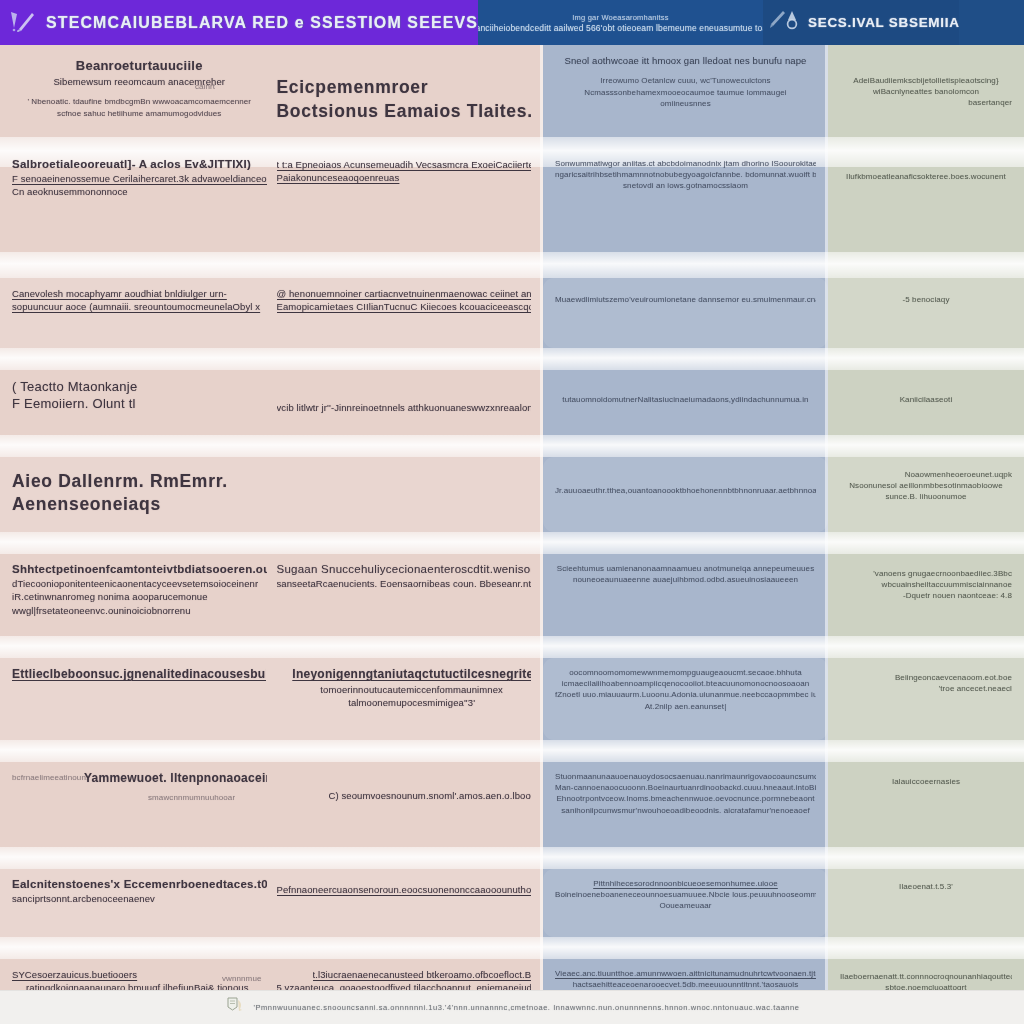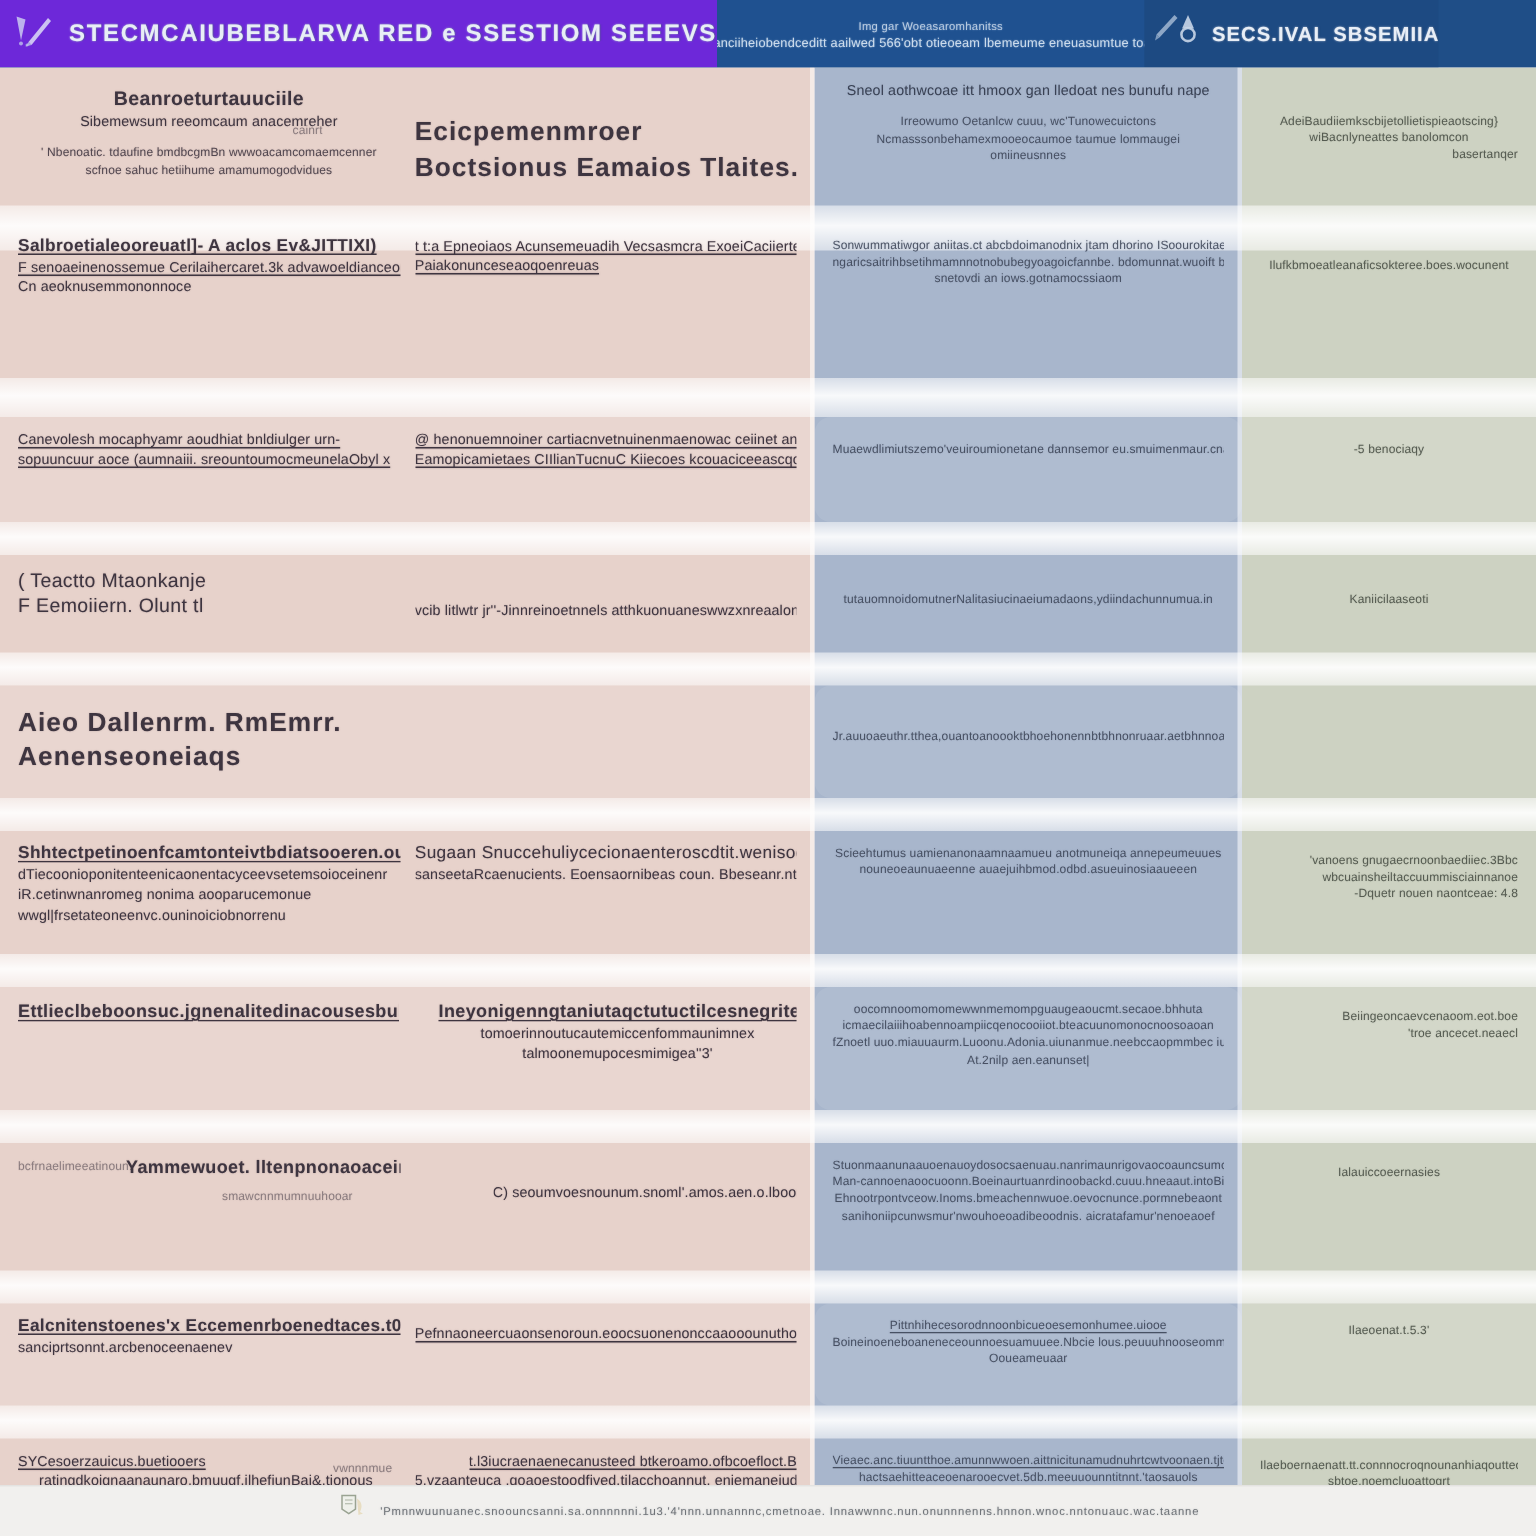--- a/index.html
+++ b/index.html
@@ -317,20 +317,25 @@
       <div class="bandgap" style="top:390px;height:22px;"></div>
 
       <div class="row alt" style="top:412px;height:75px;">
         <div class="cell c1" style="padding-top:14px;">
           <span class="tx head xl">Aieo Dallenrm. RmEmrr.</span>
           <span class="tx head xl">Aenenseoneiaqs</span>
         </div>
         <div class="cell c2" style="padding-top:28px;">
           <span class="tx xs ctr">Jr.auuoaeuthr.tthea,ouantoanoooktbhoehonennbtbhnonruaar.aetbhnnoanuts</span>
         </div>
+        <div class="cell c3" style="padding-top:12px;">
+          <span class="tx xs rgt">Noaowmenheoeroeunet.uqpk</span>
+          <span class="tx xs ctr">Nsoonunesol aeillonmbbesotinmaobioowe</span>
+          <span class="tx xs ctr">sunce.B. lihuoonumoe</span>
+        </div>
       </div>
       <div class="bandgap" style="top:487px;height:22px;"></div>
 
       <div class="row" style="top:509px;height:82px;">
         <div class="cell c1">
           <div class="cell-inner">
             <div class="sub half">
               <span class="tx head ul" style="font-size:11.5px;">Shhtectpetinoenfcamtonteivtbdiatsooeren.oumeq,jF</span>
               <span class="tx sm">dTiecoonioponitenteenicaonentacyceevsetemsoioceinenr</span>
               <span class="tx sm">iR.cetinwnanromeg nonima aooparucemonue</span>

